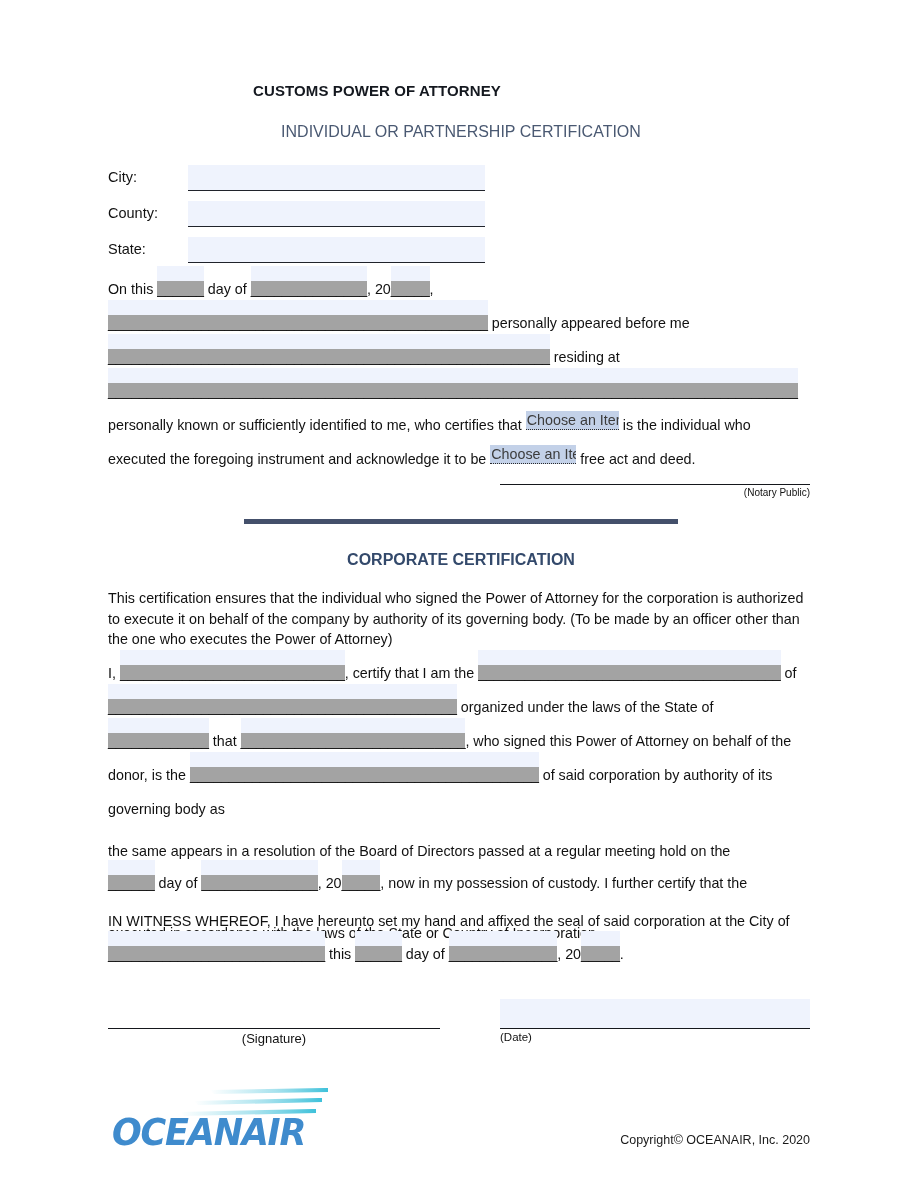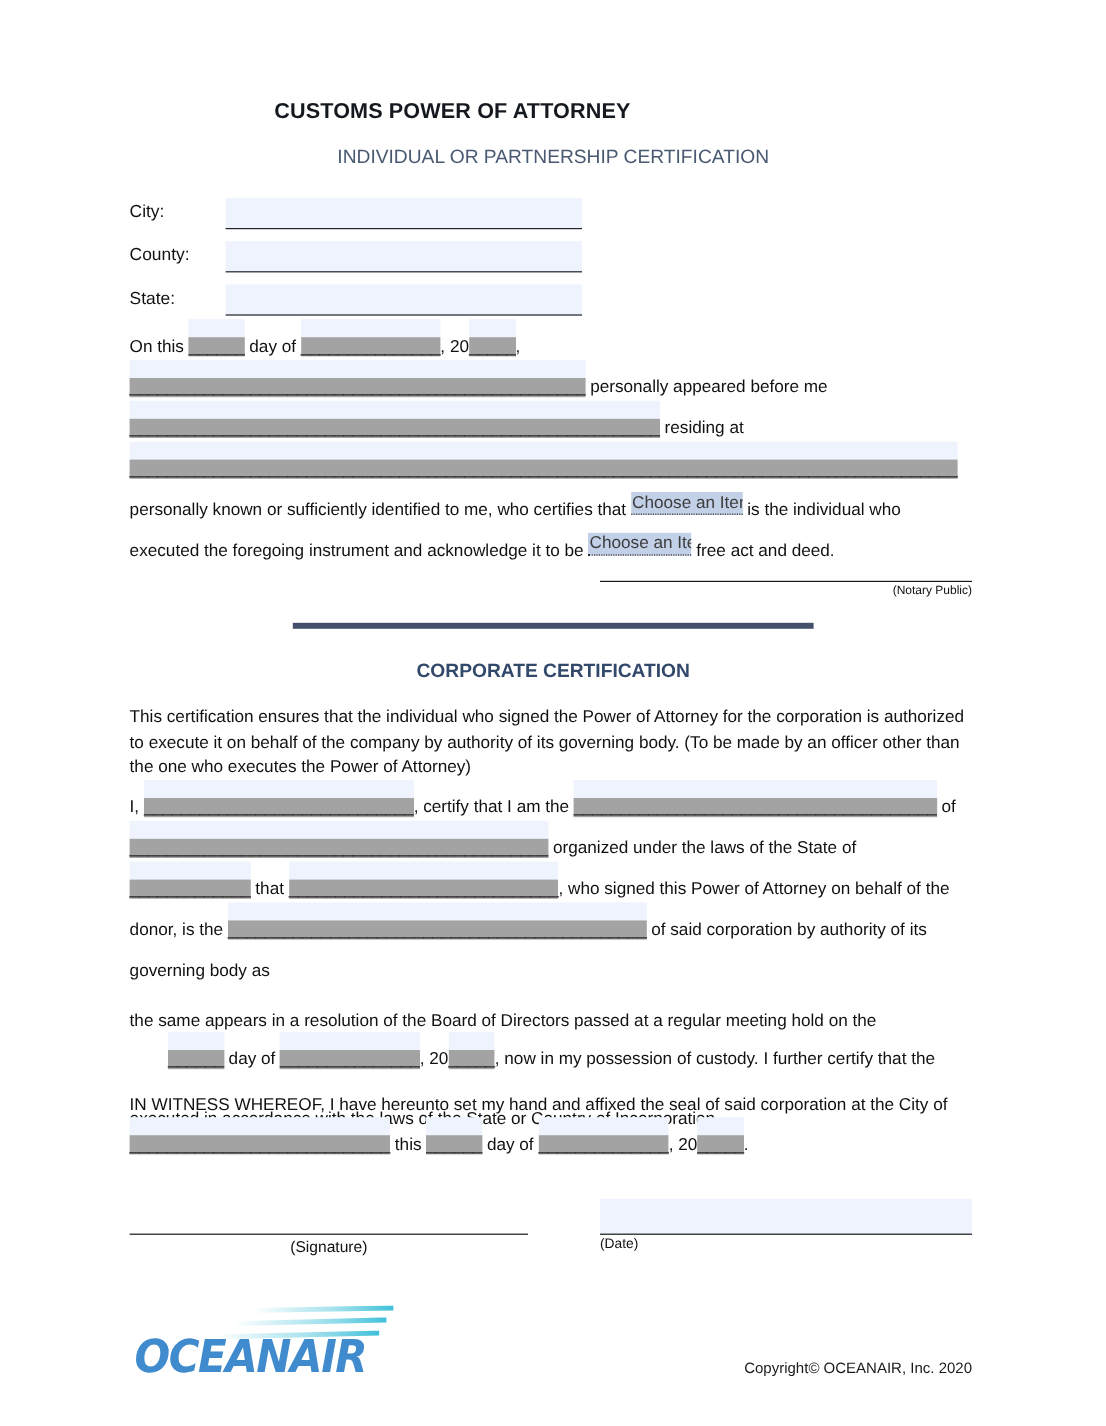--- a/index.html
+++ b/index.html
@@ -22,21 +22,21 @@
     background: #ffffff;
   }
 
   
   .doc-title {
     position: absolute;
     left: 0;
     top: 82px;
     width: 754px;
     text-align: center;
-    font-size: 18px;
+    font-size: 15px;
     font-weight: bold;
     letter-spacing: 0.1px;
     color: #14181f;
   }
   .doc-subtitle {
     position: absolute;
     left: 0;
     top: 123px;
     width: 922px;
     text-align: center;
@@ -296,21 +296,21 @@
 
   <div class="para-corp">
     <span>I, </span><span class="blank">_____________________________</span><span>, certify that I am the </span><span class="blank">_______________________________________</span><span> of</span>
     <span class="blank">_____________________________________________</span><span> organized under the laws of the State of </span><span class="blank">_____________</span>
     <span>that </span><span class="blank">_____________________________</span><span>, who signed this Power of Attorney on behalf of the donor, is the</span>
     <span class="blank">_____________________________________________</span><span> of said corporation by authority of its governing body as</span>
   </div>
 
   <div class="corp-tail">
     <span>the same appears in a resolution of the Board of Directors passed at a regular meeting hold on the</span><br>
-    <span style="line-height:33px;display:inline-block;margin-top:5px;margin-left:32px;"><span class="blank">______</span><span> day of </span><span class="blank">_______________</span><span>, 20</span><span class="blank">_____</span><span>, now in my possession of custody.  I further certify that the</span></span><br>
+    <span style="line-height:33px;display:inline-block;margin-top:5px;"><span class="blank">______</span><span> day of </span><span class="blank">_______________</span><span>, 20</span><span class="blank">_____</span><span>, now in my possession of custody.  I further certify that the</span></span><br>
     <br>
     <span>executed in accordance with the laws of the State or Country of Incorporation.</span>
   </div>
 
   <div class="witness">
     <span>IN WITNESS WHEREOF, I have hereunto set my hand and affixed the seal of said corporation at the</span>
     <span>City of </span><span class="blank">____________________________</span><span> this </span><span class="blank">______</span><span> day of </span><span class="blank">______________</span><span>, 20</span><span class="blank">_____</span><span>.</span>
   </div>
 
   <div class="sig-line"></div>

